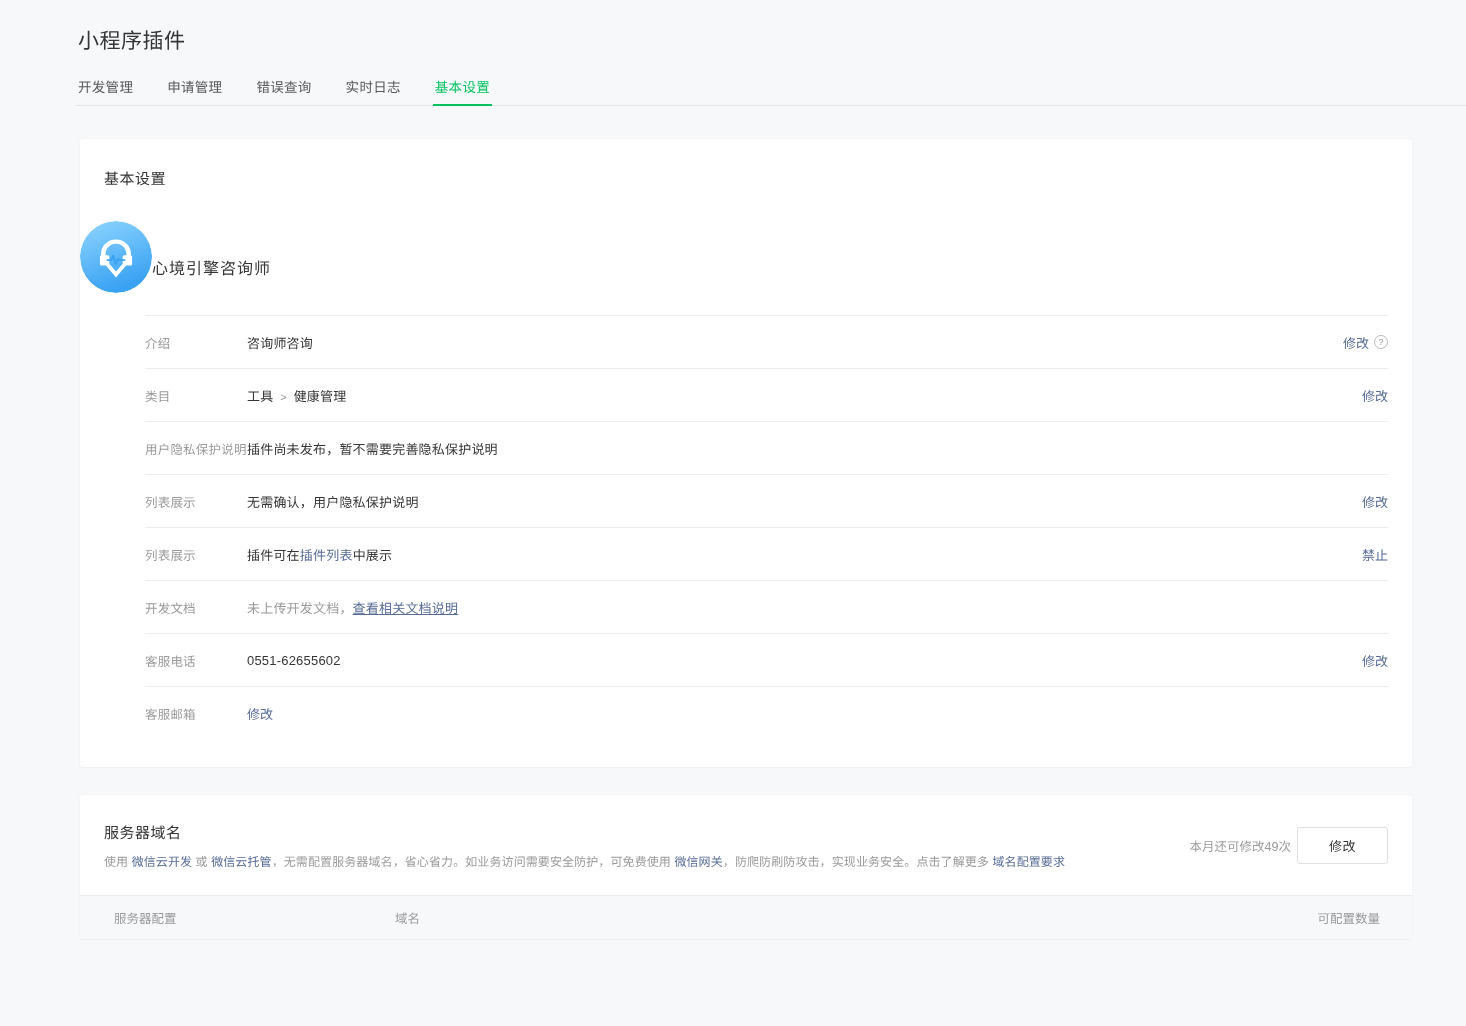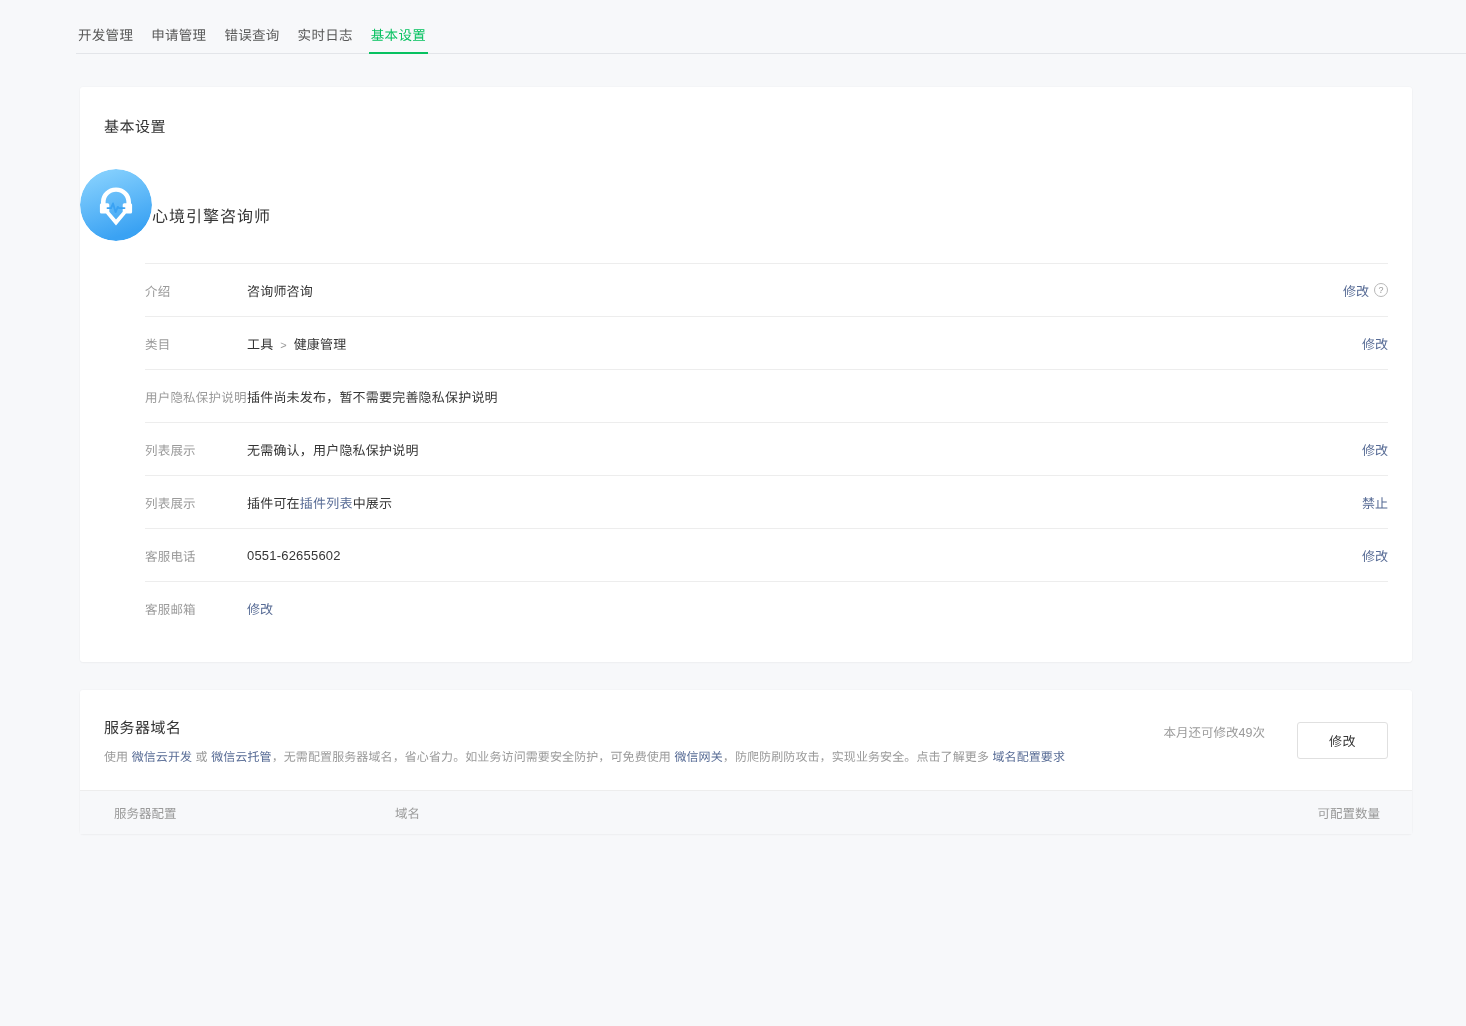--- a/index.html
+++ b/index.html
@@ -24,21 +24,21 @@
   .page-title {
     font-size: 21px;
     font-weight: 400;
     color: #353535;
     margin: 0 0 22px 0;
     letter-spacing: .5px;
   }
   .tabs {
     display: flex;
     align-items: flex-start;
-    gap: 14px;
+    gap: 30px;
     border-bottom: 1px solid #e3e5e9;
     padding-right: 54px;
     margin-left: -2px;
   }
   .tab {
     position: relative;
     font-size: 13.5px;
     color: #585858;
     padding: 0 2px 9px 2px;
     cursor: pointer;
@@ -166,22 +166,22 @@
   .domain-desc {
     font-size: 12px;
     color: #9a9a9a;
     line-height: 1.5;
     letter-spacing: .1px;
     white-space: nowrap;
   }
   .domain-head-right {
     flex: 0 0 auto;
     display: flex;
-    align-items: flex-start;
-    gap: 32px;
+    align-items: center;
+    gap: 6px;
     padding-top: 6px;
   }
   .quota-text { font-size: 12.5px; color: #9a9a9a; white-space: nowrap; }
   .btn {
     border: 1px solid #e0e0e0;
     background: #fff;
     border-radius: 3px;
     color: #353535;
     font-size: 13px;
     padding: 8px 31px;
@@ -202,20 +202,21 @@
     padding: 0 24px;
   }
   .dt-c1 { flex: 0 0 285px; padding-left: 10px; }
   .dt-c2 { flex: 1 1 auto; padding-left: 6px; }
   .dt-c3 { flex: 0 0 110px; text-align: right; padding-right: 8px; }
 </style>
 </head>
 <body>
 
 <div class="page-head">
+  <h1 class="page-title">小程序插件</h1>
   <nav class="tabs">
     <div class="tab">开发管理</div>
     <div class="tab">申请管理</div>
     <div class="tab">错误查询</div>
     <div class="tab">实时日志</div>
     <div class="tab active">基本设置</div>
   </nav>
 </div>
 
 <section class="card card-basic">
@@ -277,20 +278,25 @@
     </div>
 
     <div class="row">
       <div class="row-label">列表展示</div>
       <div class="row-value"><span>插件可在</span><span class="link">插件列表</span><span>中展示</span></div>
       <div class="row-action">
         <span>禁止</span>
       </div>
     </div>
 
+    <div class="row">
+      <div class="row-label">开发文档</div>
+      <div class="row-value muted"><span>未上传开发文档，</span><span class="link link-u">查看相关文档说明</span></div>
+      <div class="row-action"></div>
+    </div>
 
     <div class="row">
       <div class="row-label">客服电话</div>
       <div class="row-value">0551-62655602</div>
       <div class="row-action">
         <span>修改</span>
       </div>
     </div>
 
     <div class="row">

